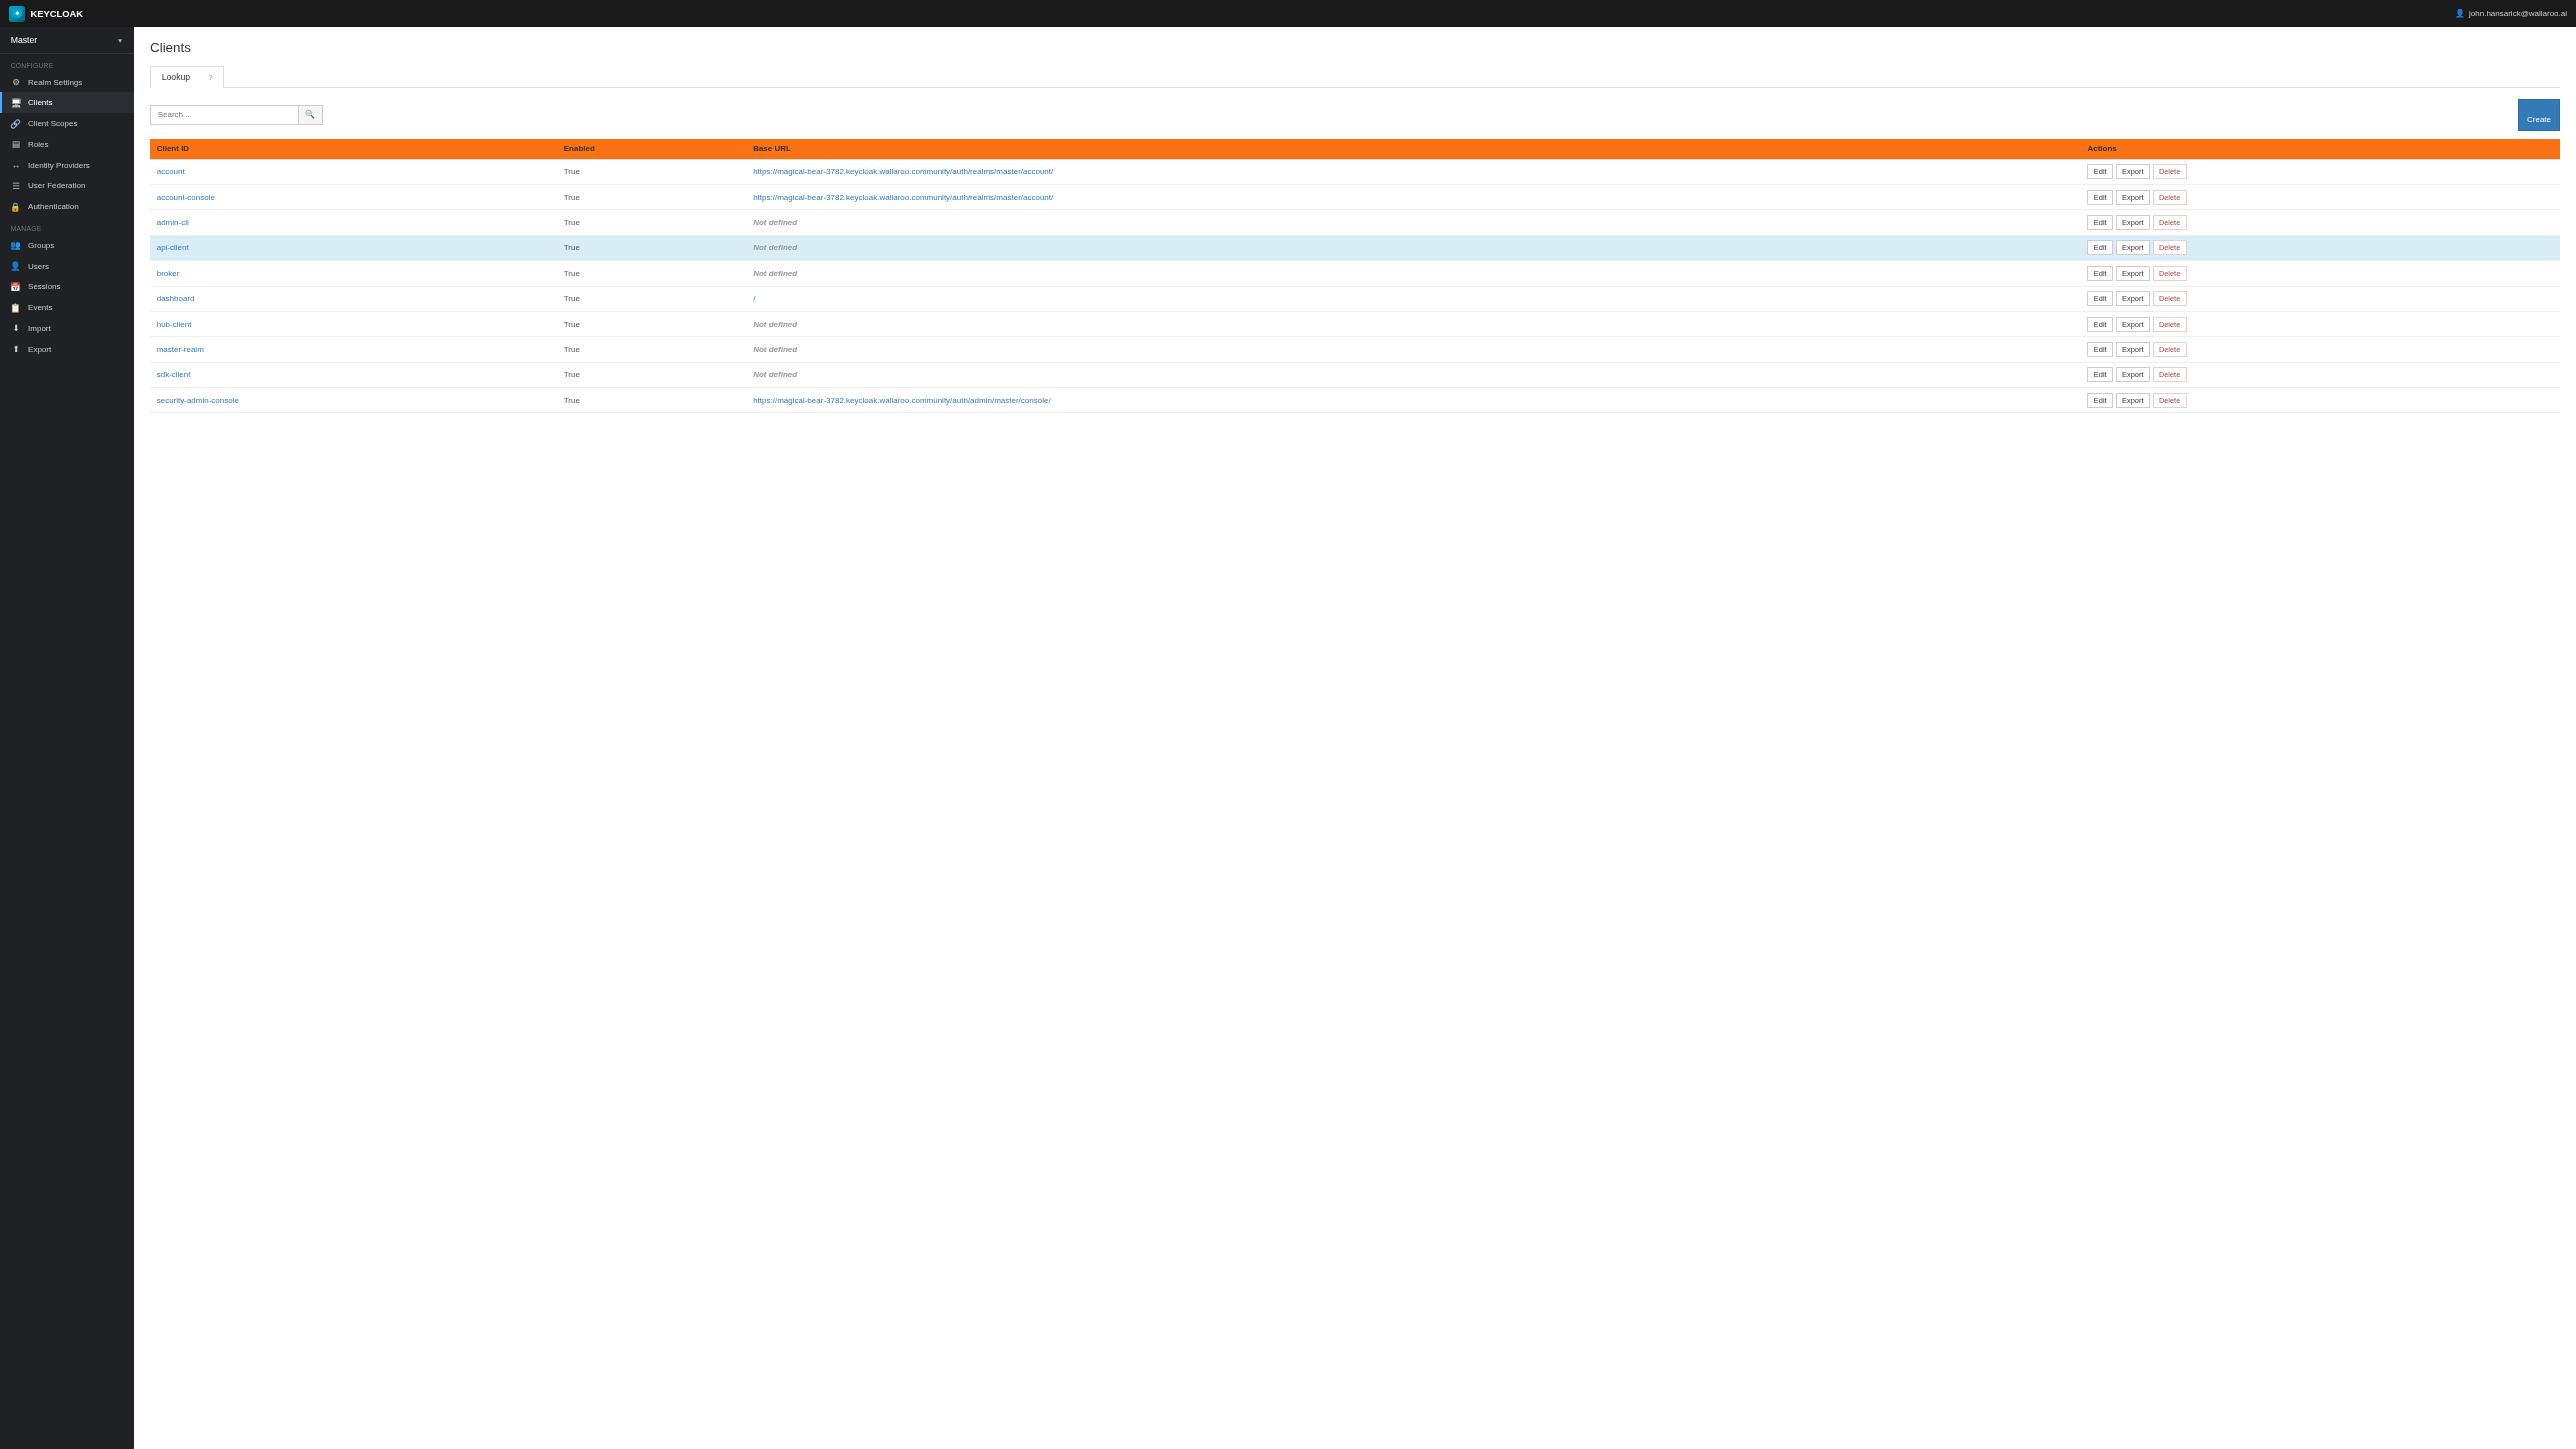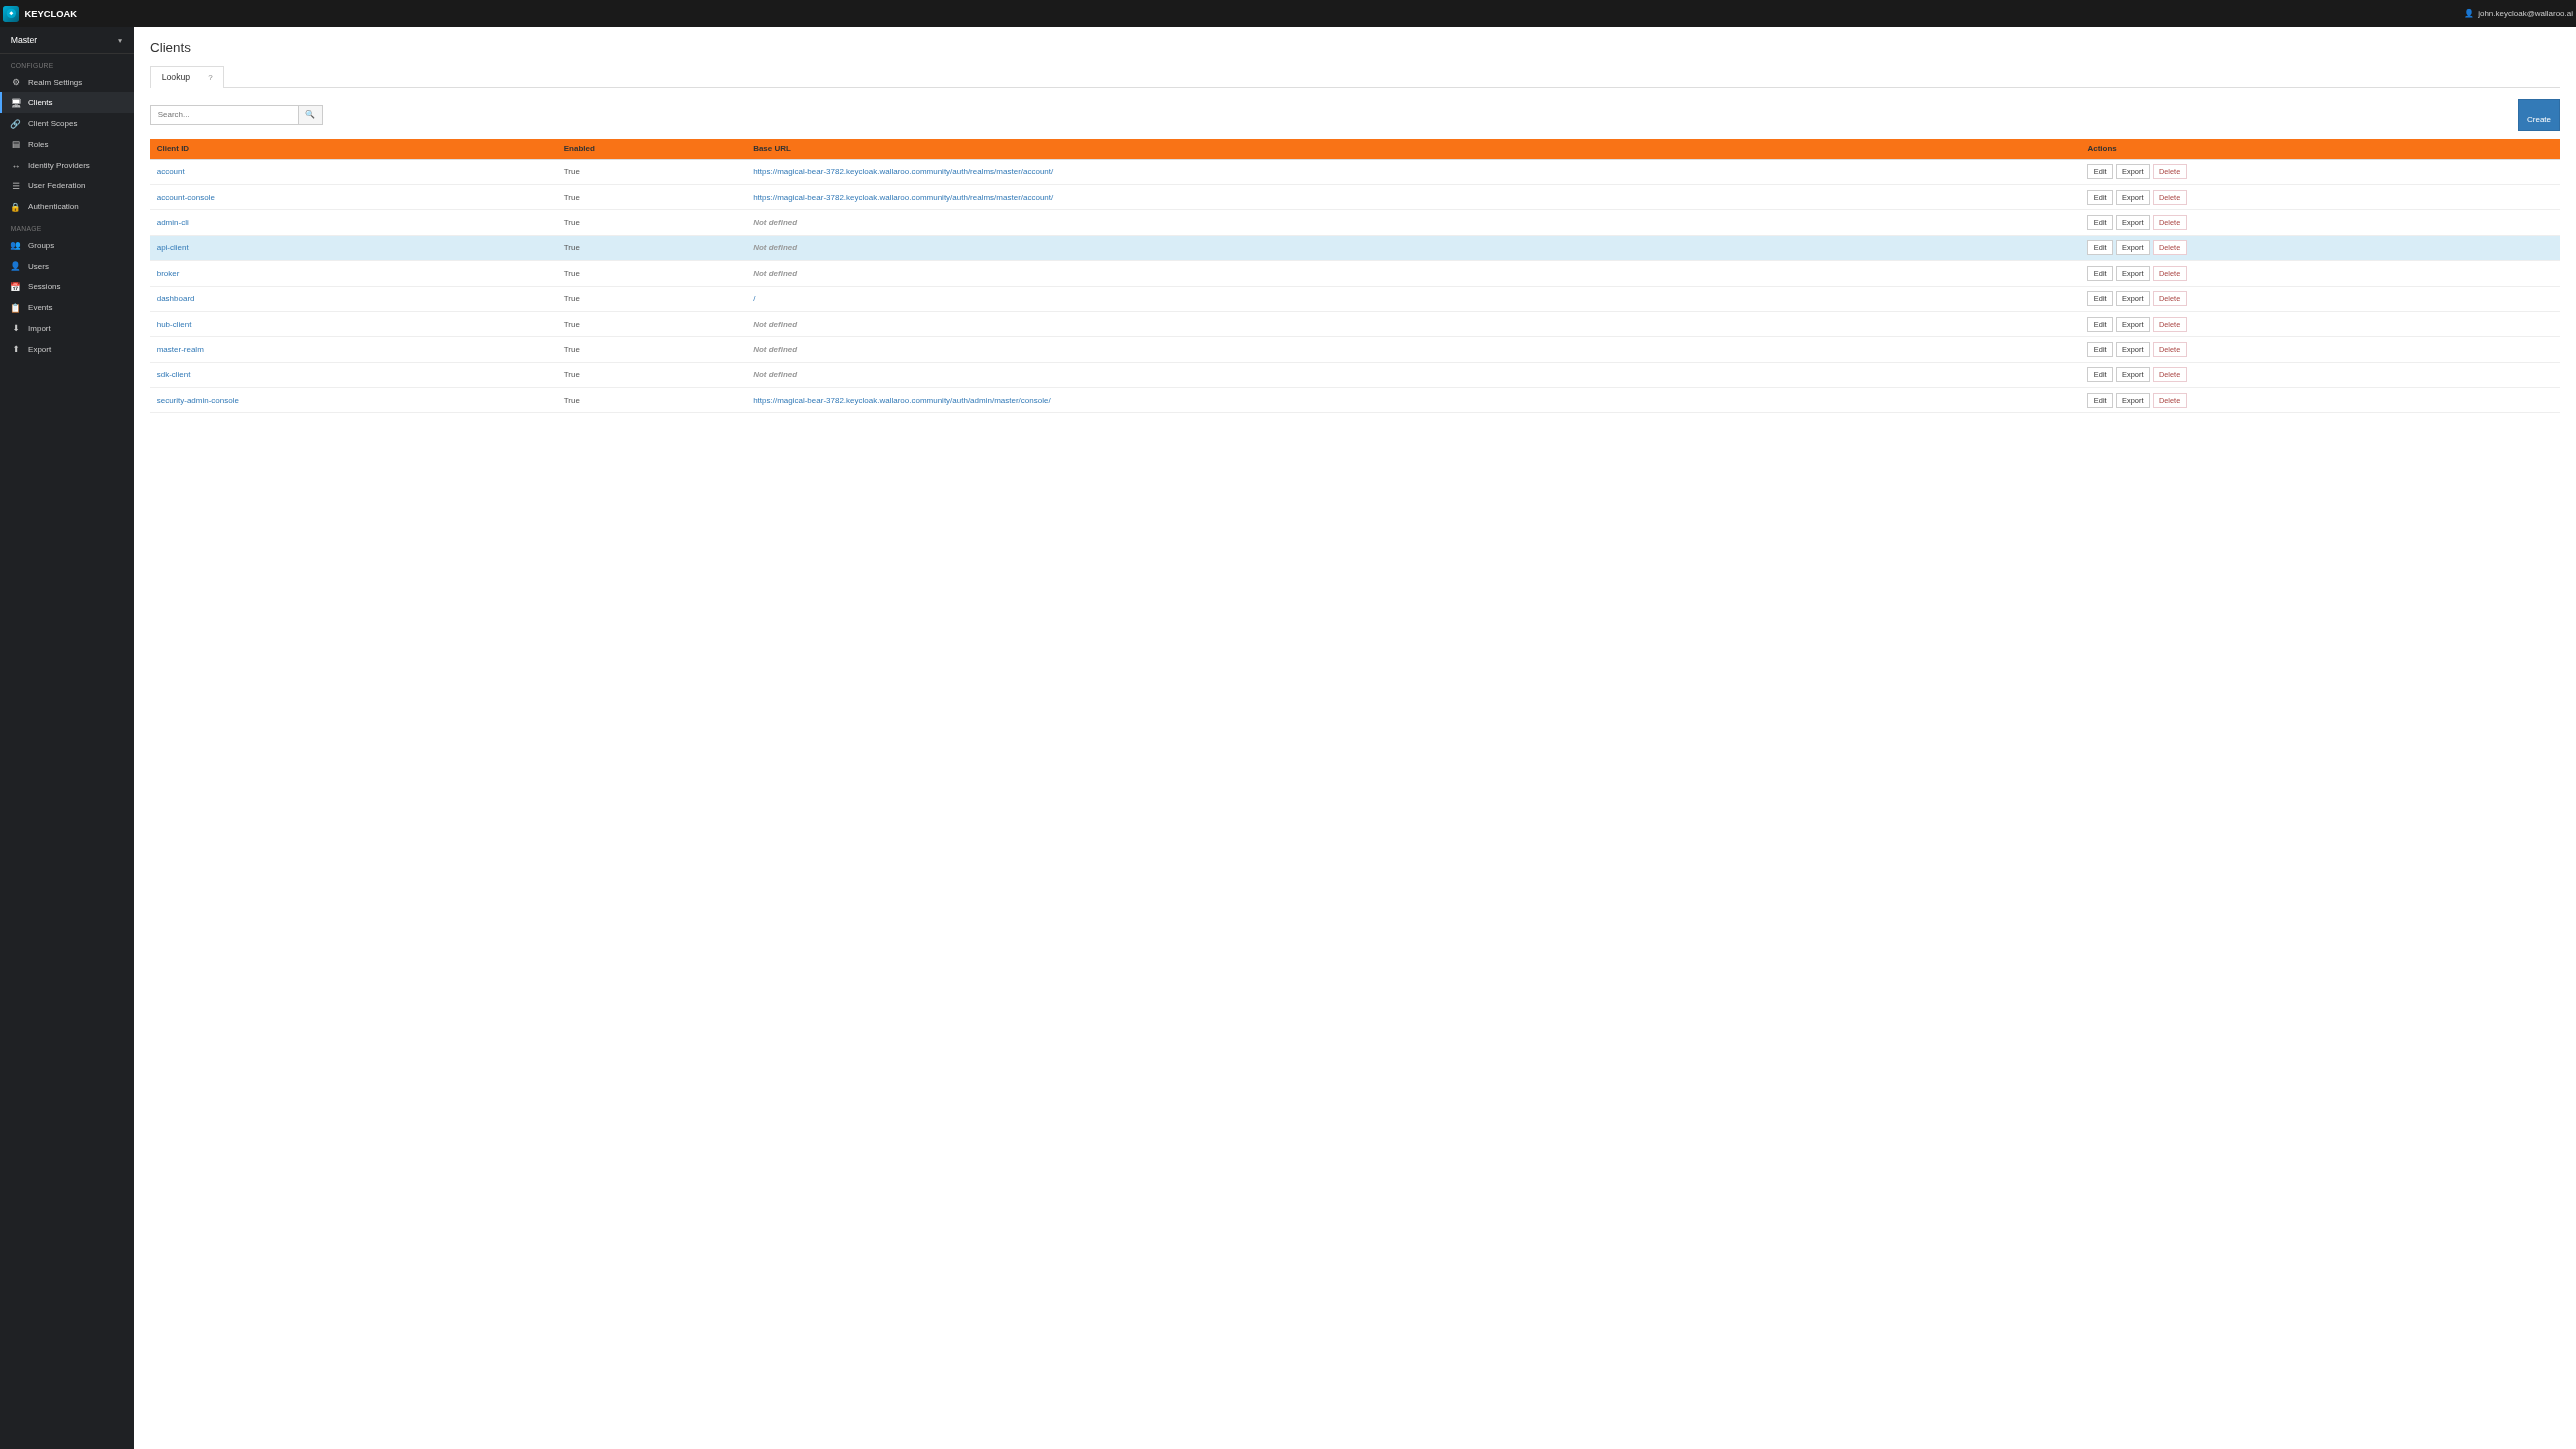--- a/index.html
+++ b/index.html
@@ -6,21 +6,21 @@
     body { font-family: 'Helvetica Neue', Arial, sans-serif; font-size: 8.7px; background: #fff; display: flex; flex-direction: column; height: 100vh; overflow: hidden; }
 
     
     .navbar {
       background: #1a1a1a;
       color: #fff;
       height: 27px;
       display: flex;
       align-items: center;
       justify-content: space-between;
-      padding: 0 3px;
+      padding: 0 9px;
       flex-shrink: 0;
     }
     .navbar-brand {
       display: flex;
       align-items: center;
       gap: 5.4px;
       font-size: 9.4px;
       font-weight: bold;
       color: #fff;
     }
@@ -229,21 +229,21 @@
     <div class="keycloak-logo">
       <svg width="10.7" height="10.7" viewBox="0 0 16 16" fill="none">
         <circle cx="8" cy="8" r="7" fill="#00b0d8" opacity="0.8"></circle>
         <path d="M5 8 L8 5 L11 8 L8 11 Z" fill="white"></path>
       </svg>
     </div>
     <span>KEYCLOAK</span>
   </div>
   <div class="navbar-user">
     <span class="user-icon">👤</span>
-    <span>john.keycloak@wallaroo.ai</span>
+    <span>john.hansarick@wallaroo.ai</span>
   </div>
 </div>
 
 <div class="app-body">
 
   <div class="sidebar">
     <div class="realm-selector">
       <span>Master</span>
       <span class="chevron-down">▼</span>
     </div>

